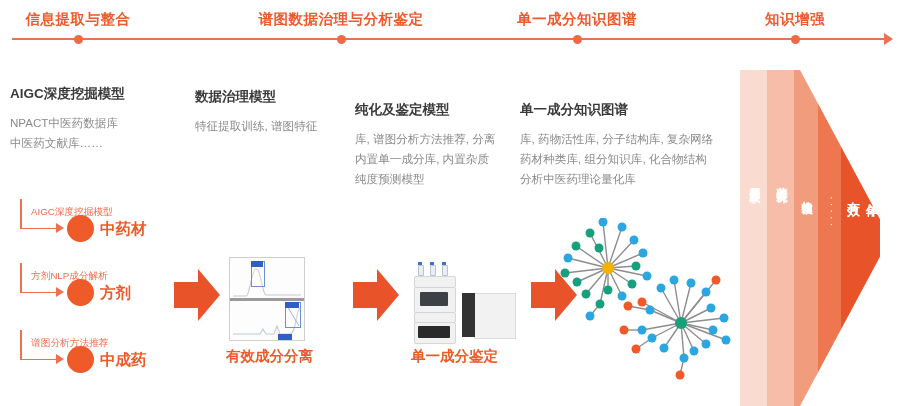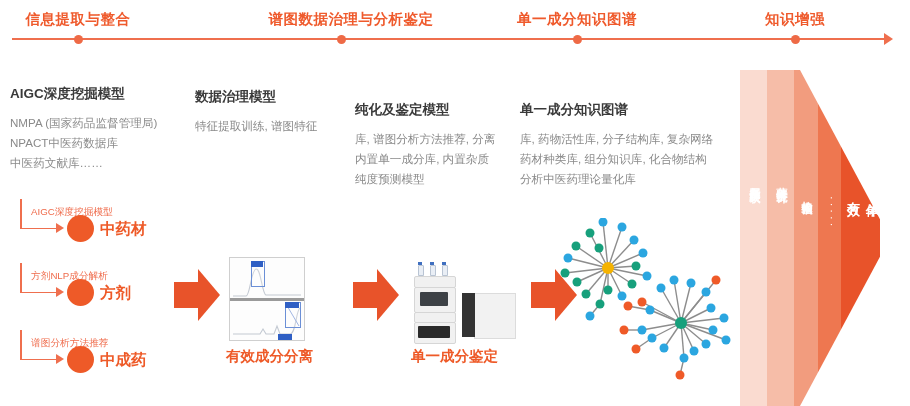--- a/index.html
+++ b/index.html
@@ -87,28 +87,27 @@
   <div>
     <div class="tl-axis"></div>
     <div class="tl-arrowhead"></div>
 
     <div class="tl-node" style="left:74px"></div>
     <div class="tl-node" style="left:337px"></div>
     <div class="tl-node" style="left:573px"></div>
     <div class="tl-node" style="left:791px"></div>
 
     <div class="tl-label" style="left:78px">信息提取与整合</div>
-    <div class="tl-label" style="left:351px">谱图数据治理与分析鉴定</div>
+    <div class="tl-label" style="left:341px">谱图数据治理与分析鉴定</div>
     <div class="tl-label" style="left:577px">单一成分知识图谱</div>
     <div class="tl-label" style="left:795px">知识增强</div>
   </div>
 
   <div class="col-title" style="left:10px;top:85px">AIGC深度挖掘模型</div>
   <div class="col-body" style="left:10px;top:113px;width:190px">
-    <div>NMPA (国家药品监督管理局)</div>
     <div>NPACT中医药数据库</div>
     <div>中医药文献库……</div>
   </div>
 
   <div class="col-title" style="left:195px;top:88px">数据治理模型</div>
   <div class="col-body" style="left:195px;top:116px;width:160px">
     <div>特征提取训练, 谱图特征</div>
   </div>
 
   <div class="col-title" style="left:355px;top:101px">纯化及鉴定模型</div>

